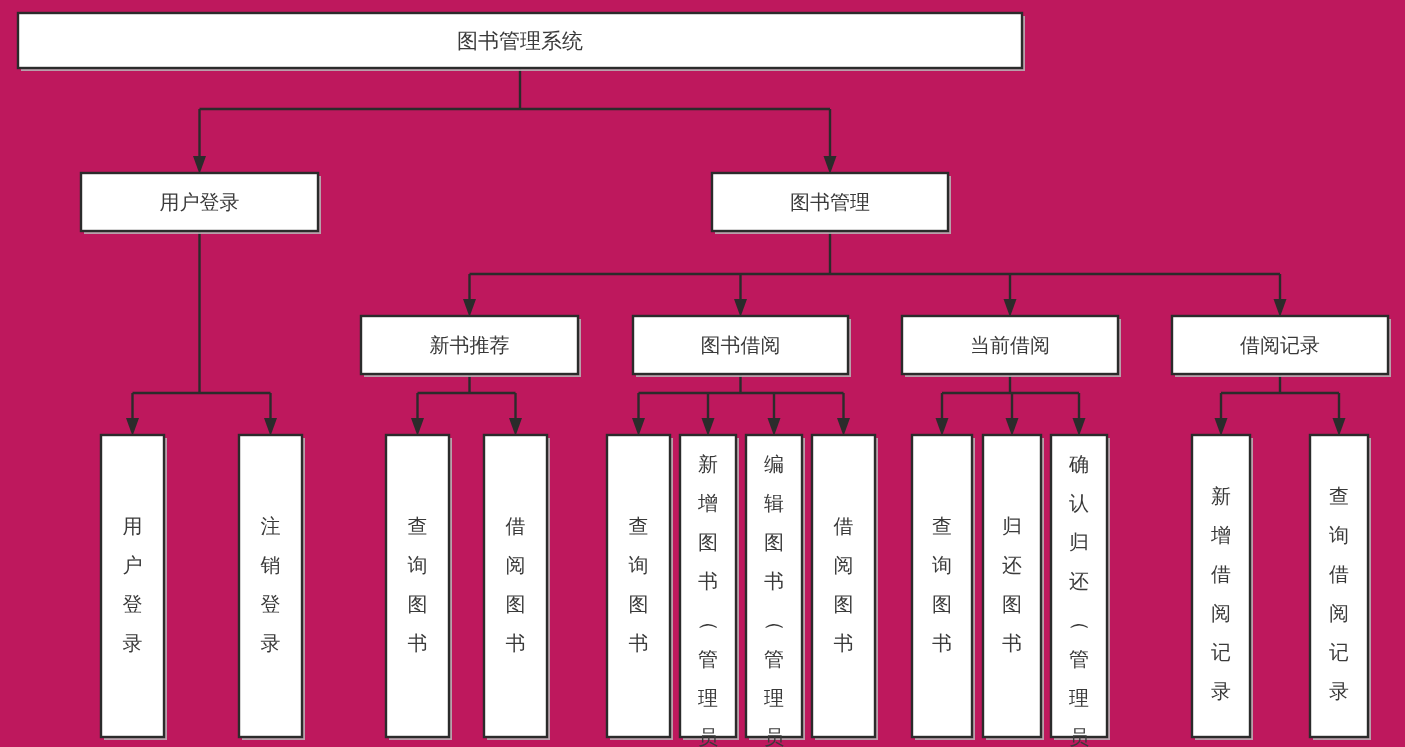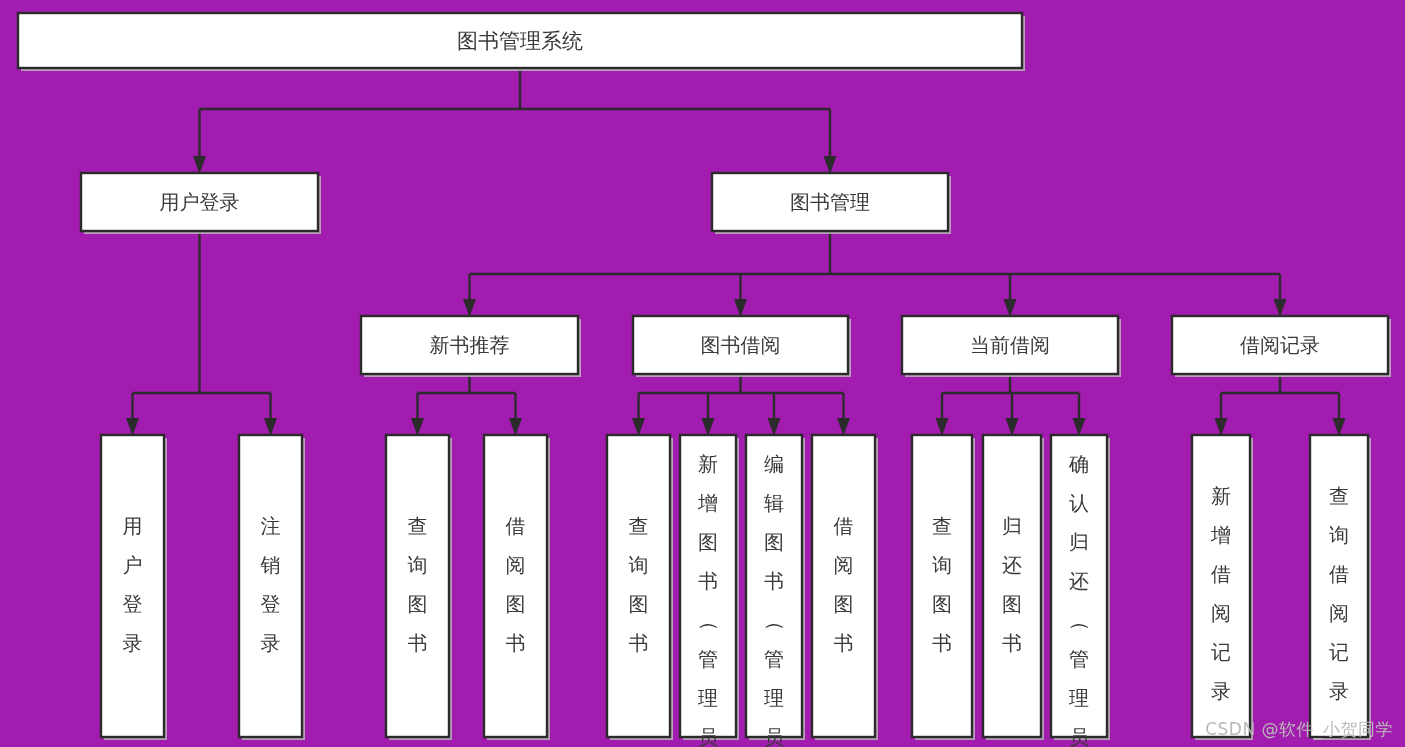--- a/index.html
+++ b/index.html
@@ -8,21 +8,21 @@
     padding: 0;
     background: #ffffff;
   }
   body {
     font-family: "DejaVu Sans", "Liberation Sans", sans-serif;
   }
   #diagram-root {
     position: relative;
     width: 1405px;
     height: 747px;
-    background: #a21caf;
+    background: #be185d;
     overflow: hidden;
   }
   svg#tree-svg {
     position: absolute;
     left: 0;
     top: 0;
     width: 1405px;
     height: 747px;
     display: block;
   }
@@ -330,14 +330,13 @@
             <text x="1339" y="497" class="vlabel-char">查</text>
             <text x="1339" y="536" class="vlabel-char">询</text>
             <text x="1339" y="575" class="vlabel-char">借</text>
             <text x="1339" y="614" class="vlabel-char">阅</text>
             <text x="1339" y="653" class="vlabel-char">记</text>
             <text x="1339" y="692" class="vlabel-char">录</text>
           </g>
         </g>
       </g>
   </svg>
-  <div class="watermark">CSDN @软件_小贺同学</div>
 </div>
 
 </body></html>

